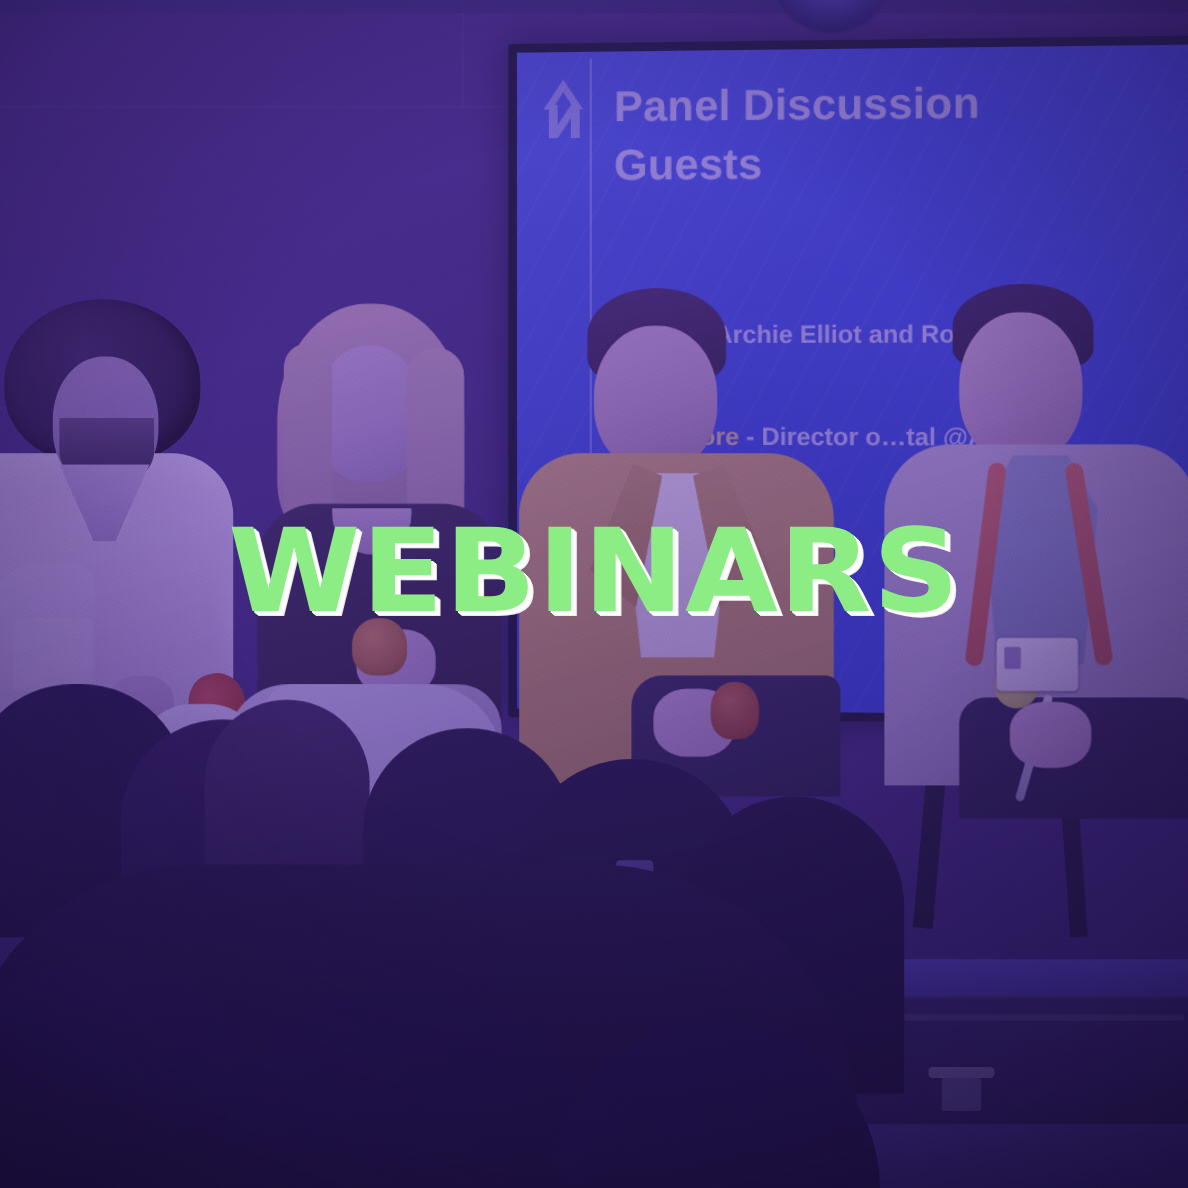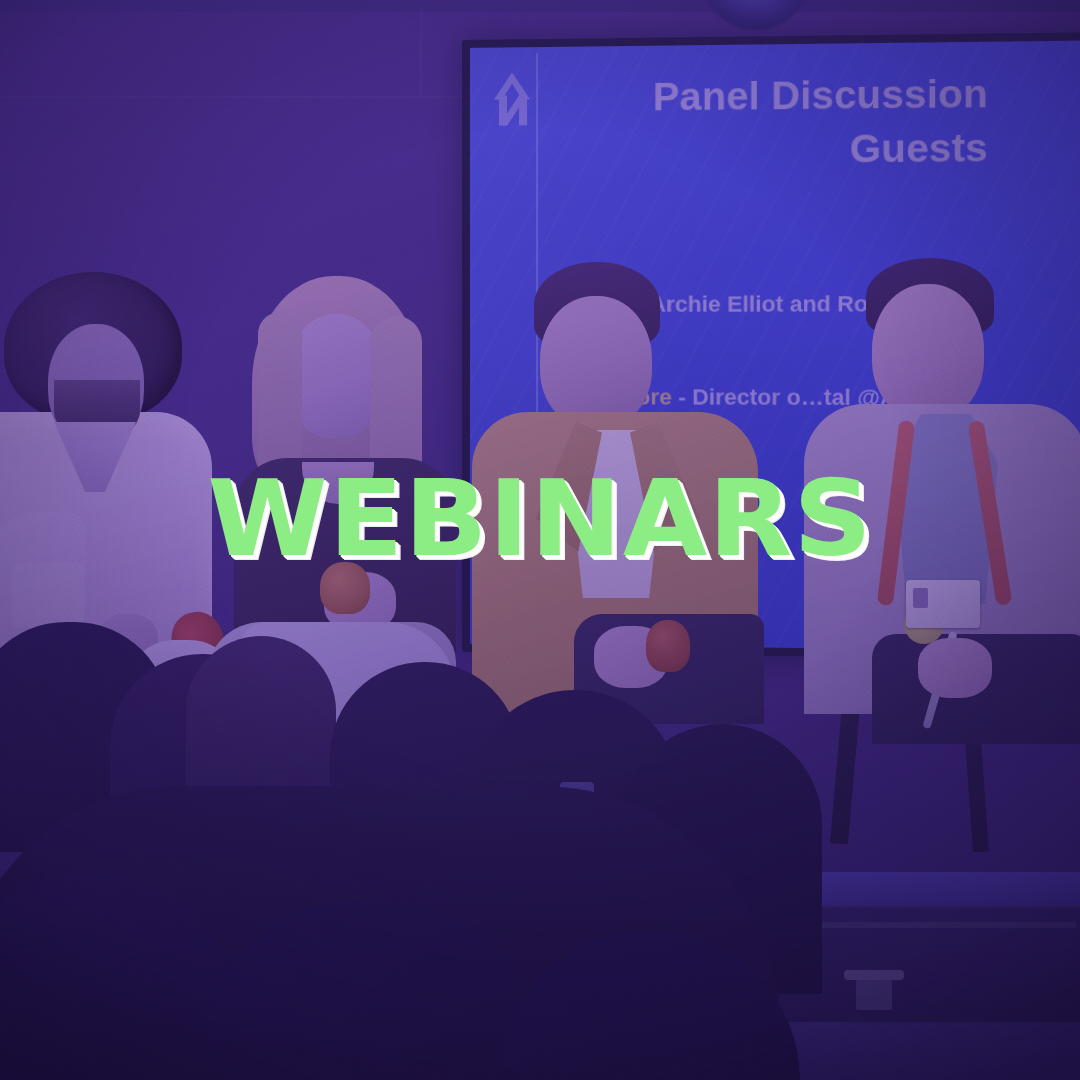--- a/index.html
+++ b/index.html
@@ -1,21 +1,20 @@
 <!DOCTYPE html>
 <html><head>
 <meta charset="utf-8">
 <style>
   html,body{margin:0;padding:0;background:#2b1b4d;}
   *{box-sizing:border-box;}
   .stage{
     position:relative;width:1080px;height:1080px;overflow:hidden;
     font-family:"Liberation Sans", sans-serif;
     background:#4a2f87;
-    text-align:right;
   }
 
   
   .photo{position:absolute;inset:0;overflow:hidden;}
 
   
   .wall{
     position:absolute;inset:0;
     background:
       linear-gradient(160deg,#5a3c9b 0%,#533693 30%,#4b3189 60%,#3f2875 100%);

